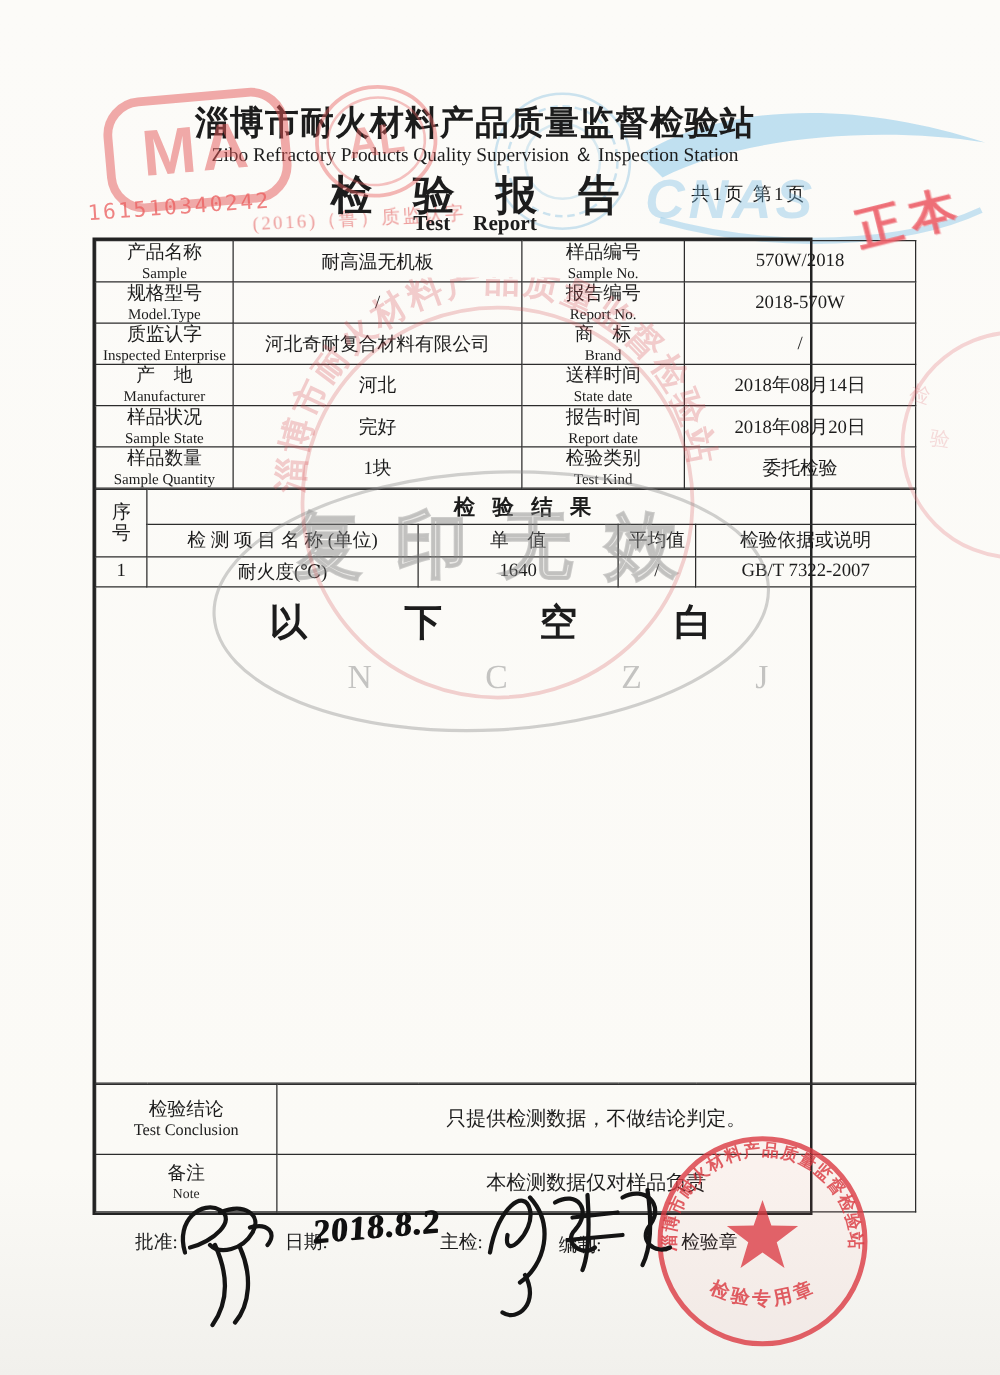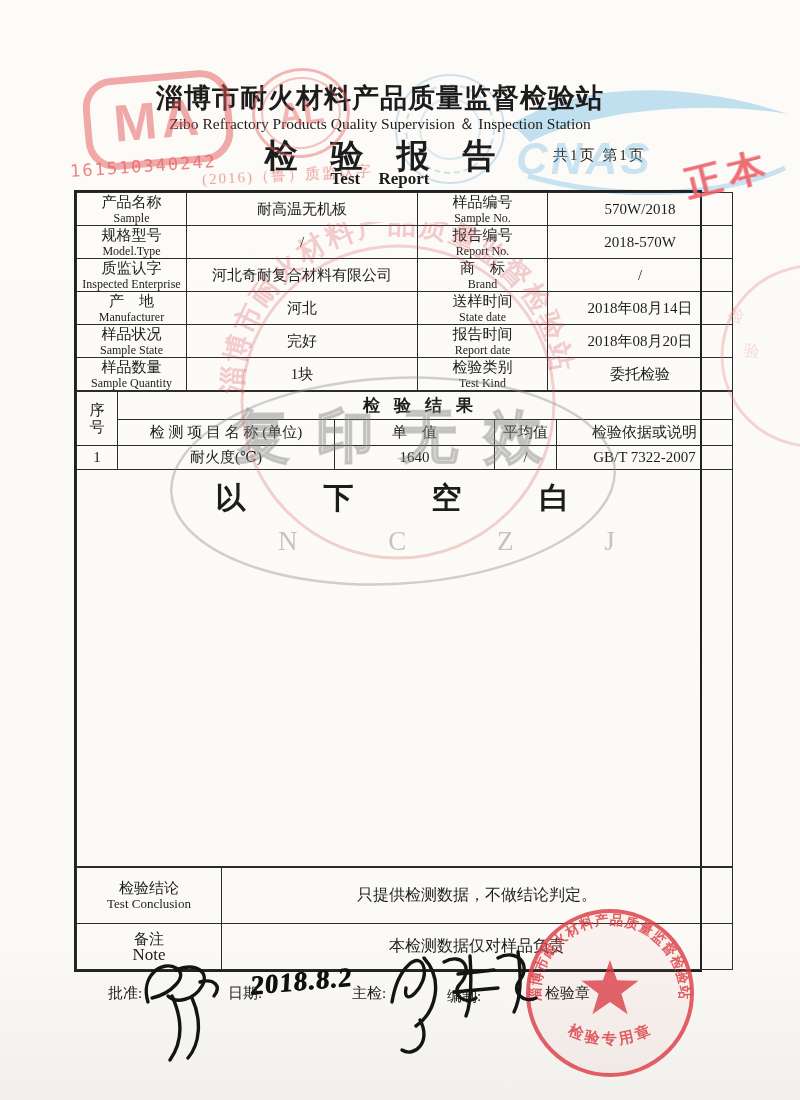--- a/index.html
+++ b/index.html
@@ -15,21 +15,21 @@
 
   
   .hdr { position:absolute; left:0; top:0; width:760px; text-align:center; z-index:2; }
   .station-cn { position:absolute; top:80px; width:100%; font-size:27px; font-weight:bold; letter-spacing:1px; }
   .station-en { position:absolute; top:114px; width:100%; font-size:15.5px; font-weight:normal; }
   .report-title { position:absolute; top:134px; width:100%; font-size:33px; font-weight:bold; }
   .pages { position:absolute; top:146px; left:553px; font-size:15px; letter-spacing:2px; white-space:nowrap; }
   .title-en { position:absolute; top:169px; width:100%; font-size:17px; font-weight:bold; word-spacing:14px; }
 
   
-  .tbl-wrap { position:absolute; left:74px; top:190px; width:628px; border:2px solid #222; z-index:2; background:transparent; }
+  .tbl-wrap { position:absolute; left:74px; top:190px; width:576px; border:2px solid #222; z-index:2; background:transparent; }
   table { border-collapse:collapse; table-layout:fixed; width:100%; }
   td { border:1px solid #2c2c2c; text-align:center; vertical-align:middle; padding:0 2px; overflow:visible; }
   .cn { font-size:15px; line-height:17px; white-space:nowrap; }
   .en { font-size:12px; line-height:14px; white-space:nowrap; }
   .val { font-size:15px; }
   .info-row td { height:33px; }
   .res-h1 td { height:28px; }
   .res-h2 td { height:26px; }
   .res-d td { height:24px; }
   .res-title { font-size:17px; font-weight:bold; letter-spacing:14px; }
@@ -238,21 +238,21 @@
           <tr class="concl-row">
         <td>
           <div class="cn">检验结论</div>
           <div class="en" style="font-size:13px">Test Conclusion</div>
         </td>
         <td class="concl-val">只提供检测数据，不做结论判定。</td>
       </tr>
       <tr class="note-row">
         <td>
           <div class="cn">备注</div>
-          <div class="en" style="font-size:17px">Note</div>
+          <div class="en" style="font-size:11px">Note</div>
         </td>
         <td class="concl-val">本检测数据仅对样品负责</td>
       </tr>
     </tbody>
       </table>
   </div>
 
   <div class="footer">
     <span class="flabel" style="left:108px;top:984px">批准:</span>
     <span class="flabel" style="left:228px;top:984px">日期:</span>

